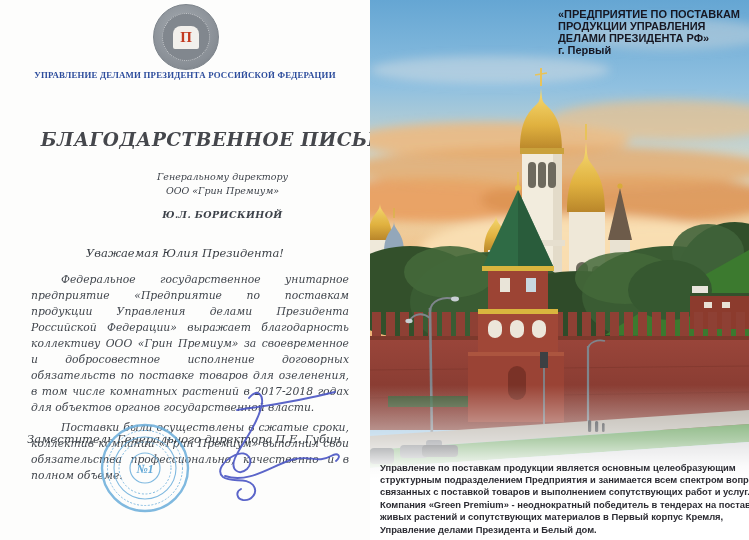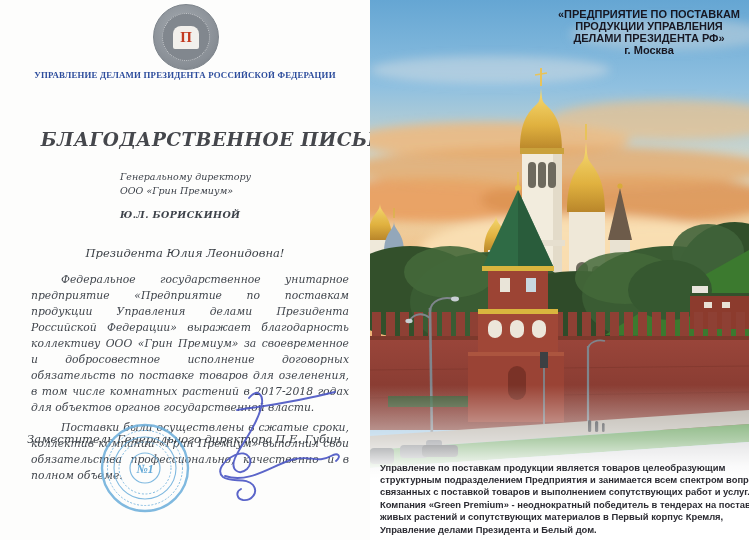--- a/index.html
+++ b/index.html
@@ -17,41 +17,41 @@
   .emblem-arch { width:26px; height:23px; background:#f2f0ec; border-radius:8px 8px 2px 2px;
             display:flex; align-items:center; justify-content:center;
             font-family:"Liberation Serif", serif; font-weight:bold; font-size:15px; color:#c33a20; }
   .org-header { position:absolute; left:0; top:70px; width:370px; text-align:center; color:#2c4c9c;
             font-family:"Liberation Serif", serif; }
   .org-line1 { font-weight:bold; font-size:8.8px; letter-spacing:.2px; }
   .org-sub   { font-weight:bold; font-size:8px; line-height:10px; margin-top:2px; }
   .letter-title { position:absolute; left:0; top:129px; width:370px; text-align:center;
             font-family:"DejaVu Serif", serif; font-style:italic; font-weight:bold;
             font-size:18.5px; letter-spacing:.5px; color:#45474c;margin-left:38px; }
-  .addressee { position:absolute; left:120px; top:170px; width:205px; text-align:left;
+  .addressee { position:absolute; left:120px; top:170px; width:205px; text-align:center;
             font-family:"DejaVu Serif", serif; font-style:italic; font-size:9.5px;
             line-height:13.5px; color:#3d424a; }
   .addressee-name { margin-top:11px; font-weight:bold; letter-spacing:.4px; }
   .greeting { position:absolute; left:0; top:246px; width:370px; text-align:center;
             font-family:"DejaVu Serif", serif; font-style:italic; font-size:11.5px;
             font-weight:500; color:#3b4046; }
   .body-text { position:absolute; left:27px; top:268px; width:326px;
             font-family:"DejaVu Serif", serif; font-style:italic; font-size:10.8px;
             line-height:16px; color:#41464d; text-align:justify; }
   .body-text p { margin:4px; text-indent:30px; }
   .sig-row { position:absolute; left:27px; top:432px; width:326px; display:flex;
             justify-content:space-between; font-family:"DejaVu Serif", serif;
             font-style:italic; font-size:11.5px; color:#3b4046; }
   .sig-name { padding-right:12px; }
   .stamp-svg { position:absolute; left:97px; top:420px; opacity:.88; }
   .sign-svg  { position:absolute; left:185px; top:372px; }
   
   .photo { position:absolute; left:370px; top:0; width:379px; height:540px; overflow:hidden; background:#9cc4e0; }
   .scene { position:absolute; left:0; top:0; }
-  .top-caption { position:absolute; top:8px; right:9px; text-align:center;
+  .top-caption { position:absolute; top:8px; right:9px; text-align:left;
             font-weight:bold; font-size:11px; line-height:12px; color:#171722; }
   .bottom-caption { position:absolute; left:10px; bottom:4px; width:368px;
             font-weight:bold; font-size:9.4px; line-height:12.4px; color:#2c2c33; }
   .cap-line { white-space:nowrap; }
 </style>
 </head>
 <body>
 
 <div class="stage">
 
@@ -68,21 +68,21 @@
     </div>
 
     <div class="letter-title">БЛАГОДАРСТВЕННОЕ ПИСЬМО</div>
 
     <div class="addressee">
       <div>Генеральному директору</div>
       <div>ООО «Грин Премиум»</div>
       <div class="addressee-name">Ю.Л. БОРИСКИНОЙ</div>
     </div>
 
-    <div class="greeting">Президента Юлия Леонидовна!</div>
+    <div class="greeting">Уважаемая Юлия Президента!</div>
 
     <div class="body-text">
       <p>Федеральное государственное унитарное предприятие «Предприятие по поставкам продукции Управления делами Президента Российской Федерации» выражает благодарность коллективу ООО «Грин Премиум» за своевременное и добросовестное исполнение договорных обязательств по поставке товаров для озеленения, в том числе комнатных растений в 2017-2018 годах для объектов органов государственной власти.</p>
       <p>Поставки были осуществлены в сжатые сроки, коллектив компании «Грин Премиум» выполнил свои обязательства профессионально, качественно и в полном объеме.</p>
     </div>
 
     <div class="sig-row">
       <span>Заместитель Генерального директора</span>
       <span class="sig-name">П.Е. Губин</span>
     </div>
@@ -280,25 +280,25 @@
         <rect x="232" y="423" width="2.6" height="9" rx="1.3"></rect>
       </g>
 
       <rect x="0" y="385" width="379" height="155" fill="url(#fade)"></rect>
     </svg>
 
     <div class="top-caption">
       <div class="cap-line">«ПРЕДПРИЯТИЕ ПО ПОСТАВКАМ</div>
       <div class="cap-line">ПРОДУКЦИИ УПРАВЛЕНИЯ</div>
       <div class="cap-line">ДЕЛАМИ ПРЕЗИДЕНТА РФ»</div>
-      <div class="cap-line">г. Москва</div>
+      <div class="cap-line">г. Первый</div>
     </div>
 
     <div class="bottom-caption">
-      <div class="cap-line">Управление по поставкам продукции является товаров целеобразующим</div>
+      <div class="cap-line">Управление по поставкам продукции является основным целеобразующим</div>
       <div class="cap-line">структурным подразделением Предприятия и занимается всем спектром вопросов,</div>
       <div class="cap-line">связанных с поставкой товаров и выполнением сопутствующих работ и услуг.</div>
       <div class="cap-line">Компания «Green Premium»  - неоднократный победитель в тендерах на поставку</div>
       <div class="cap-line">живых растений и сопутствующих материалов в Первый корпус Кремля,</div>
       <div class="cap-line">Управление делами Президента и Белый дом.</div>
     </div>
   </div>
 </div>
 
 </body></html>

